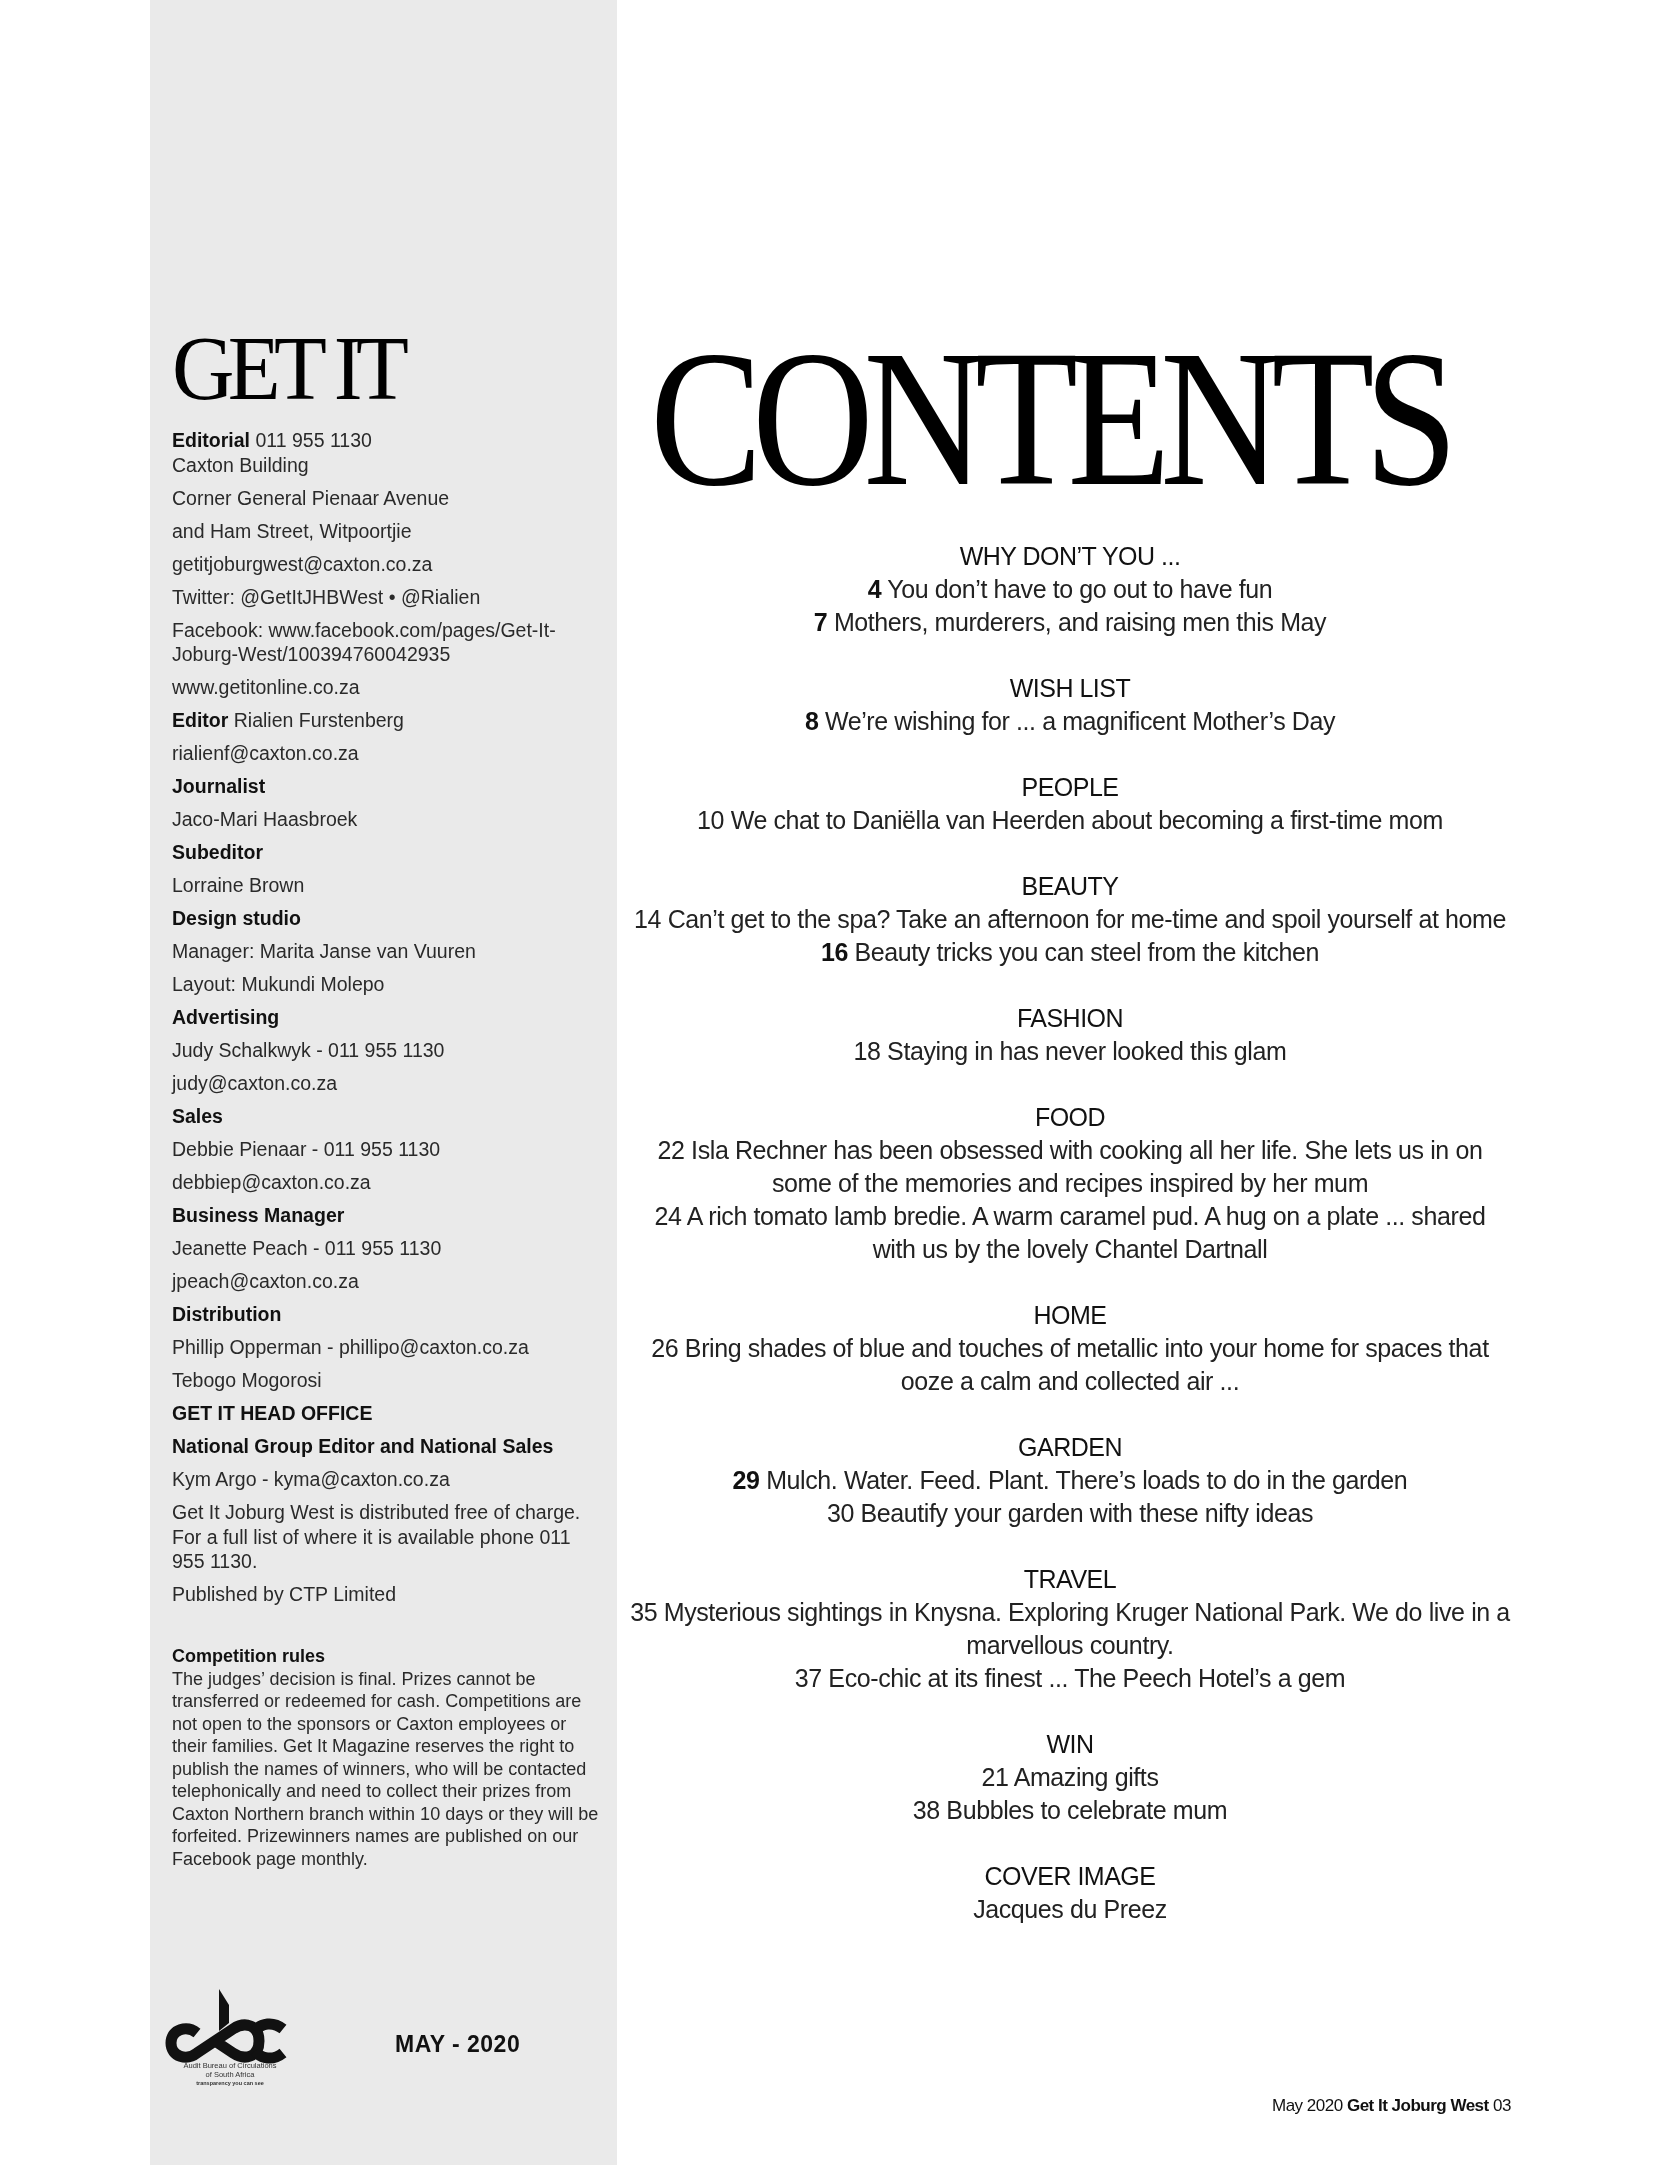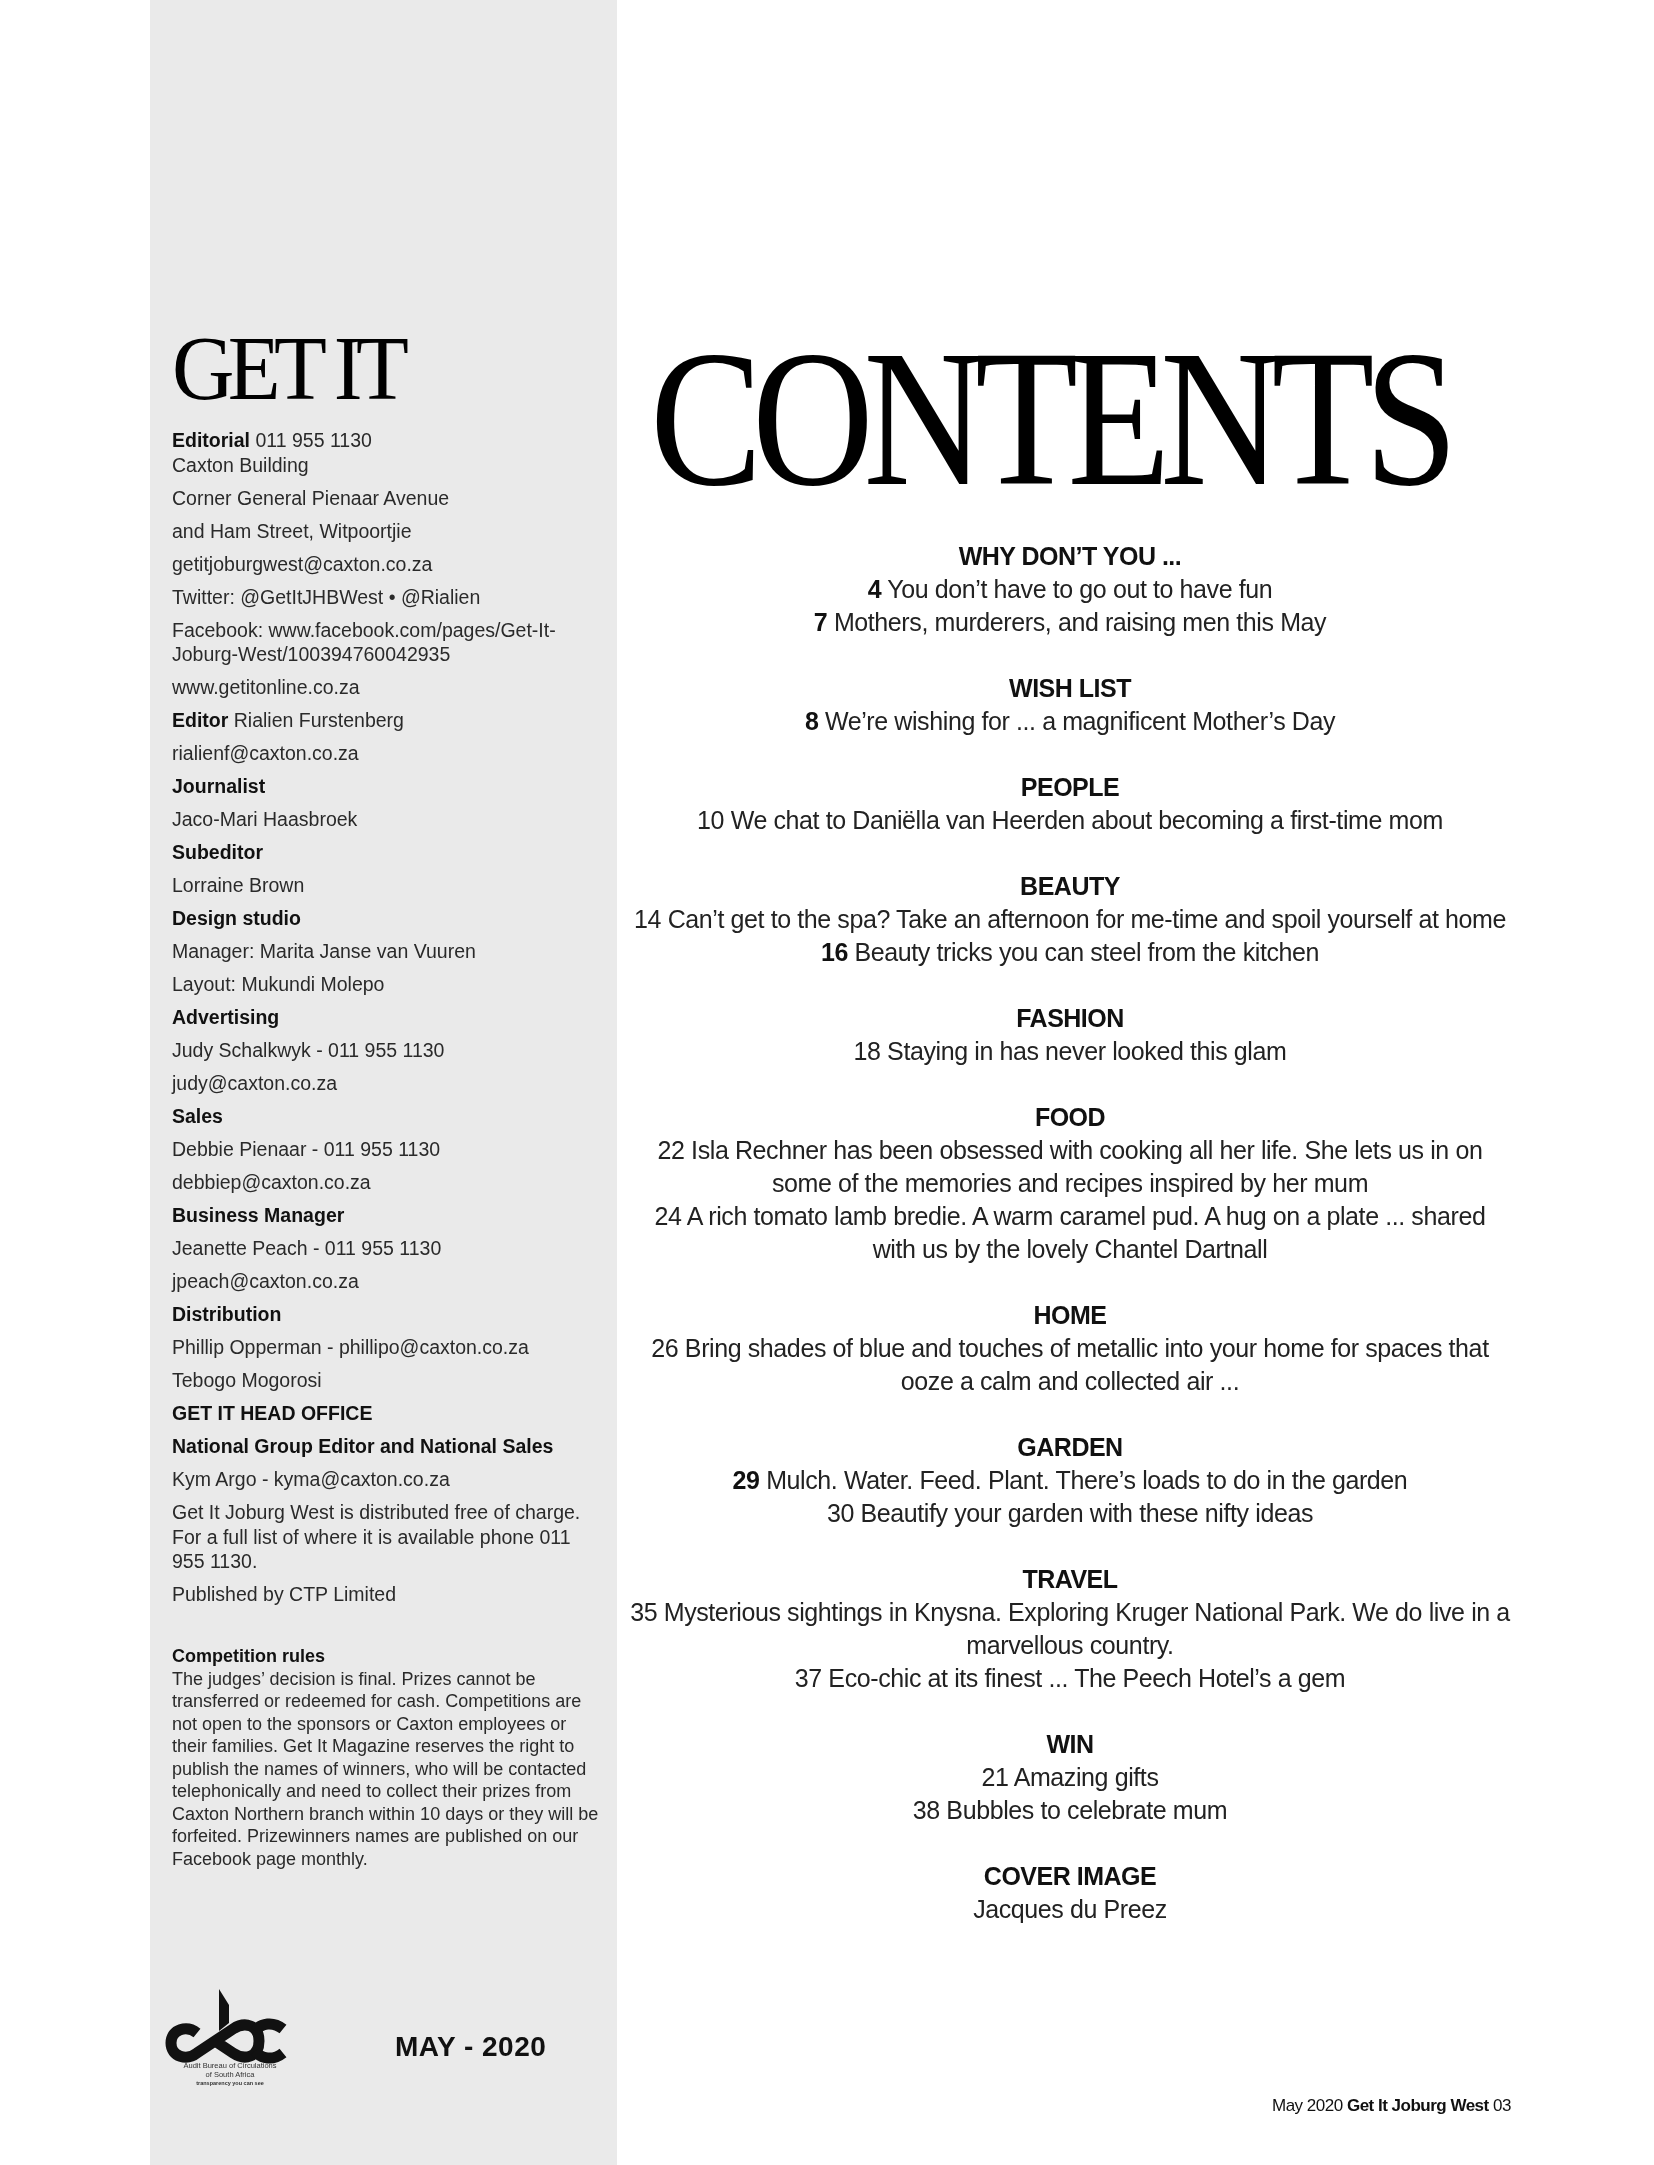--- a/index.html
+++ b/index.html
@@ -33,35 +33,35 @@
   }
   .rules .rules-title { font-weight: 700; color: #111; }
   .abc-logo { position: absolute; left: 163px; top: 1985px; width: 132px; height: 100px; }
   .abc-caption {
     position: absolute; left: 160px; top: 2061px; width: 140px;
     text-align: center; font-size: 7.5px; line-height: 9px; color: #333;
   }
   .abc-caption .tag { font-size: 5.5px; font-weight: 700; }
   .issue-date {
     position: absolute; left: 395px; top: 2031px;
-    font-size: 28px; font-weight: 700; color: #111; letter-spacing: 0.5px;
+    font-size: 23px; font-weight: 700; color: #111; letter-spacing: 0.5px;
   }
   .contents-title {
     position: absolute; left: 650px; top: 320px; width: 850px;
     font-family: "Liberation Serif", "DejaVu Serif", serif;
     font-size: 196px; line-height: 196px; color: #000; letter-spacing: -12px;
     white-space: nowrap; transform: scaleX(0.86); transform-origin: left top;
   }
   .toc {
     position: absolute; left: 630px; top: 540px; width: 880px;
     text-align: center; font-family: "Liberation Sans Narrow", "Liberation Sans", sans-serif;
   }
   .toc-section { margin: 0 0 33px 0; }
   .toc-heading {
-    font-size: 25px; font-weight: 700; color: #111; line-height: 33px;
+    font-size: 25px; font-weight: 400; color: #111; line-height: 33px;
     letter-spacing: -0.5px;
   }
   .toc-entry {
     font-size: 25px; font-weight: 300; color: #222; line-height: 33px;
     letter-spacing: -0.4px;
   }
   .toc-entry .num-bold { font-weight: 700; color: #111; }
   .footer {
     position: absolute; left: 1272px; top: 2096px;
     font-size: 17px; color: #111; white-space: nowrap; letter-spacing: -0.5px;

